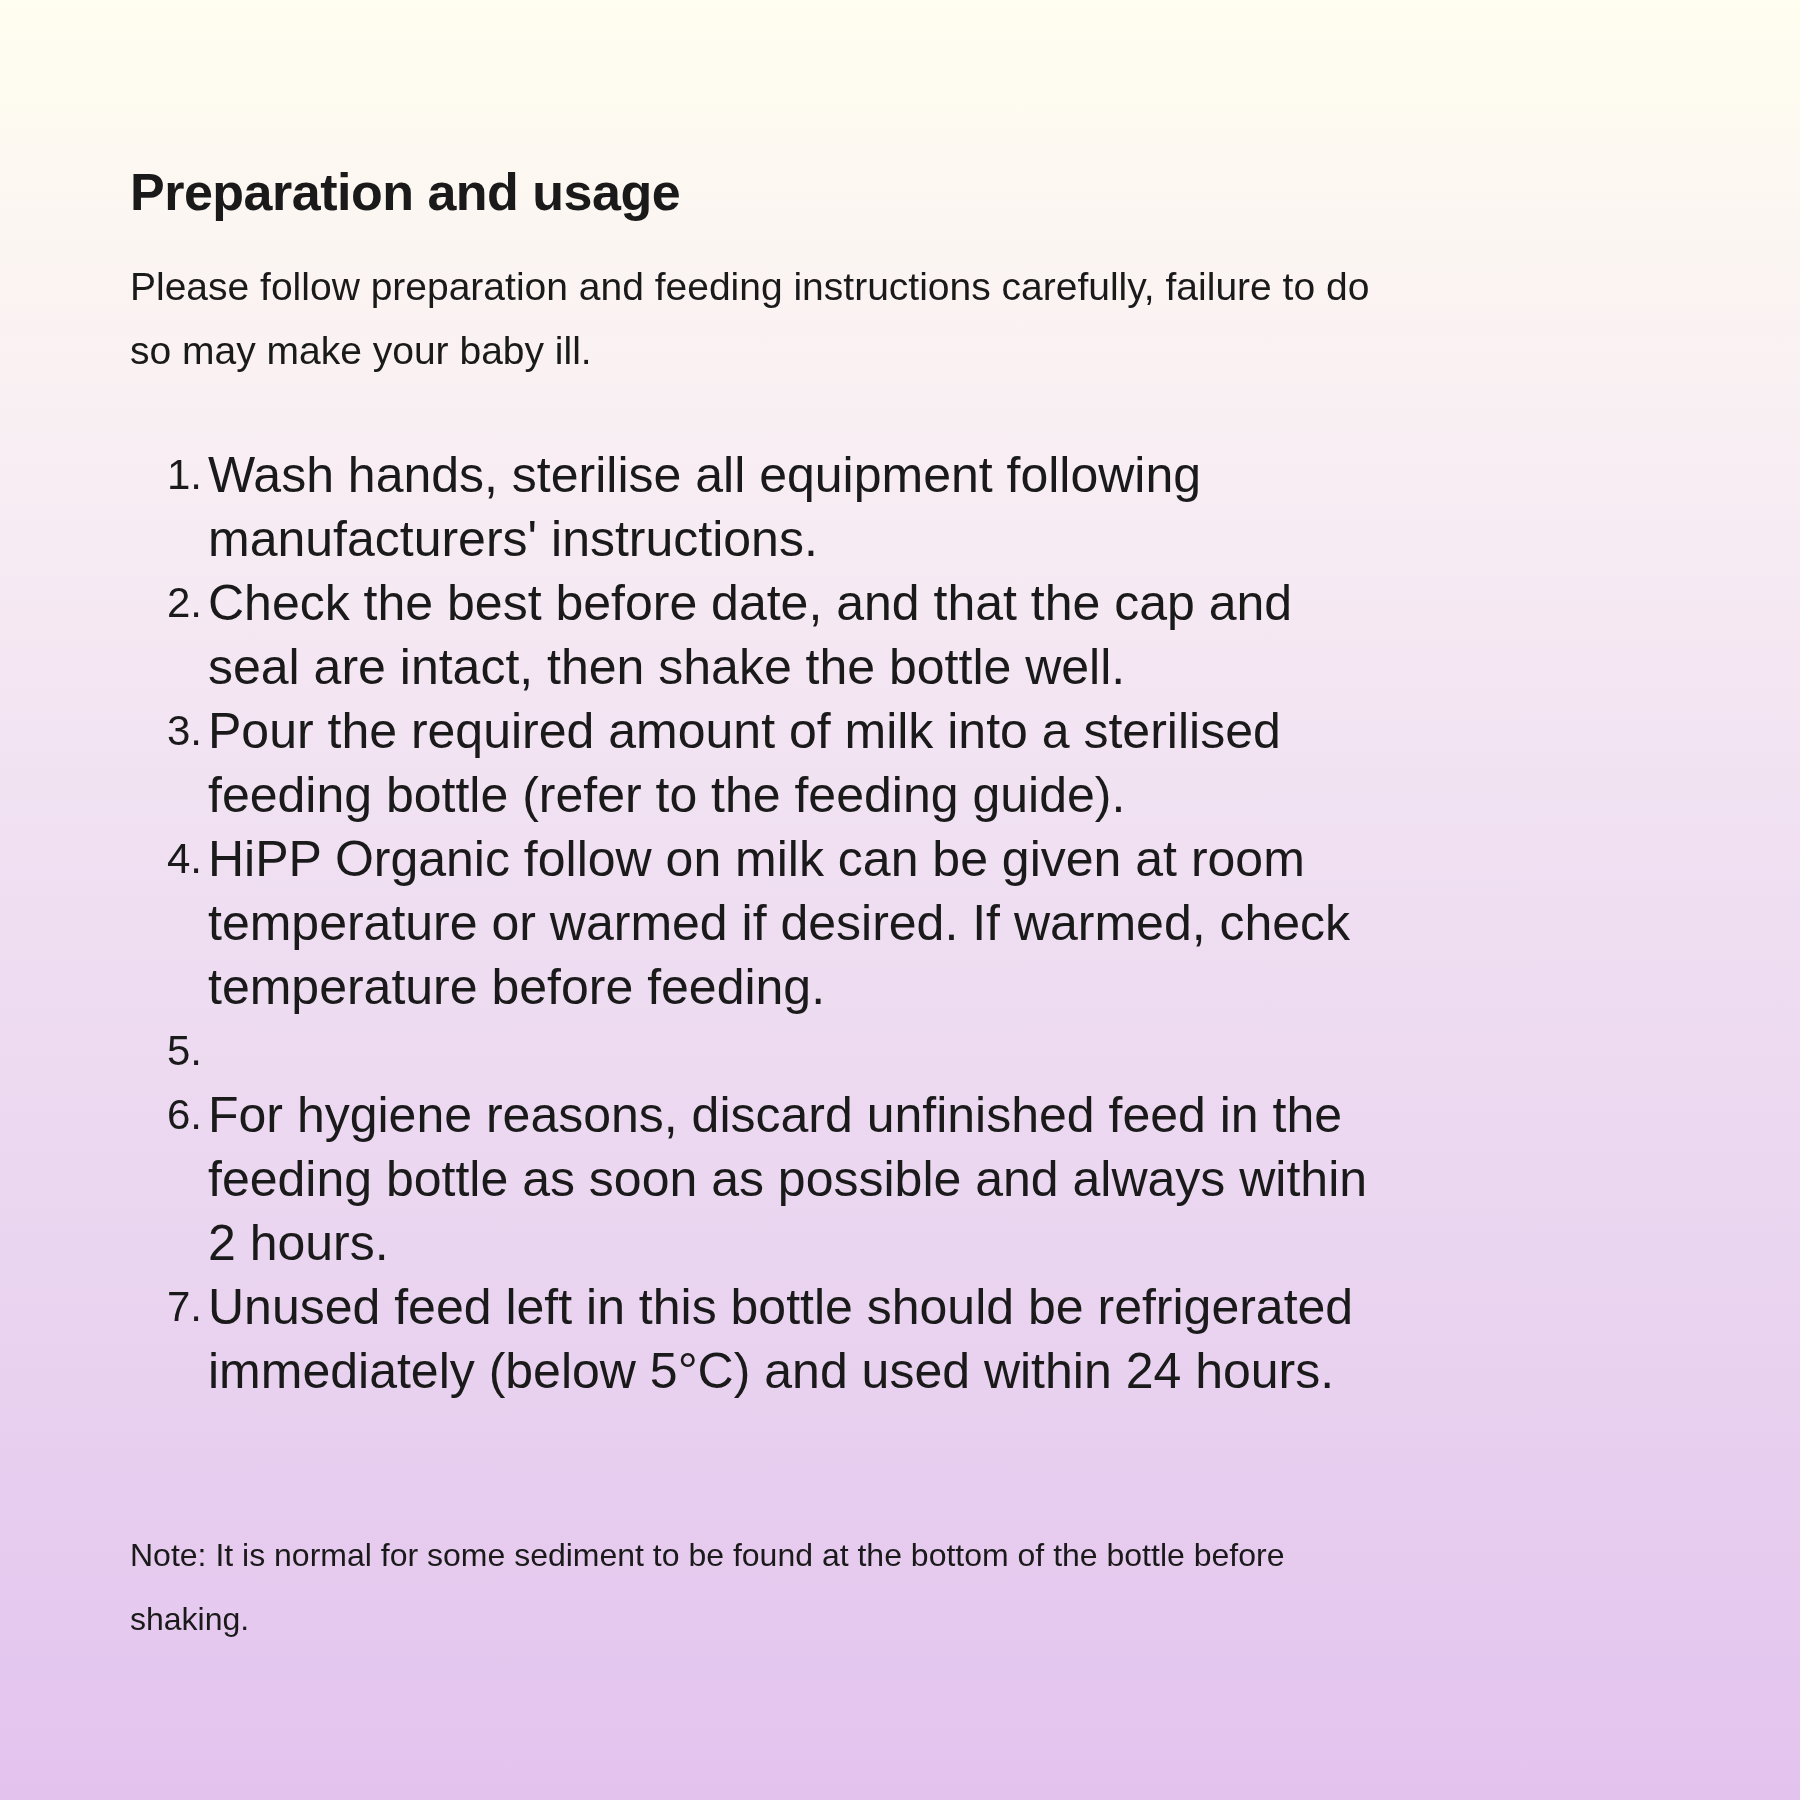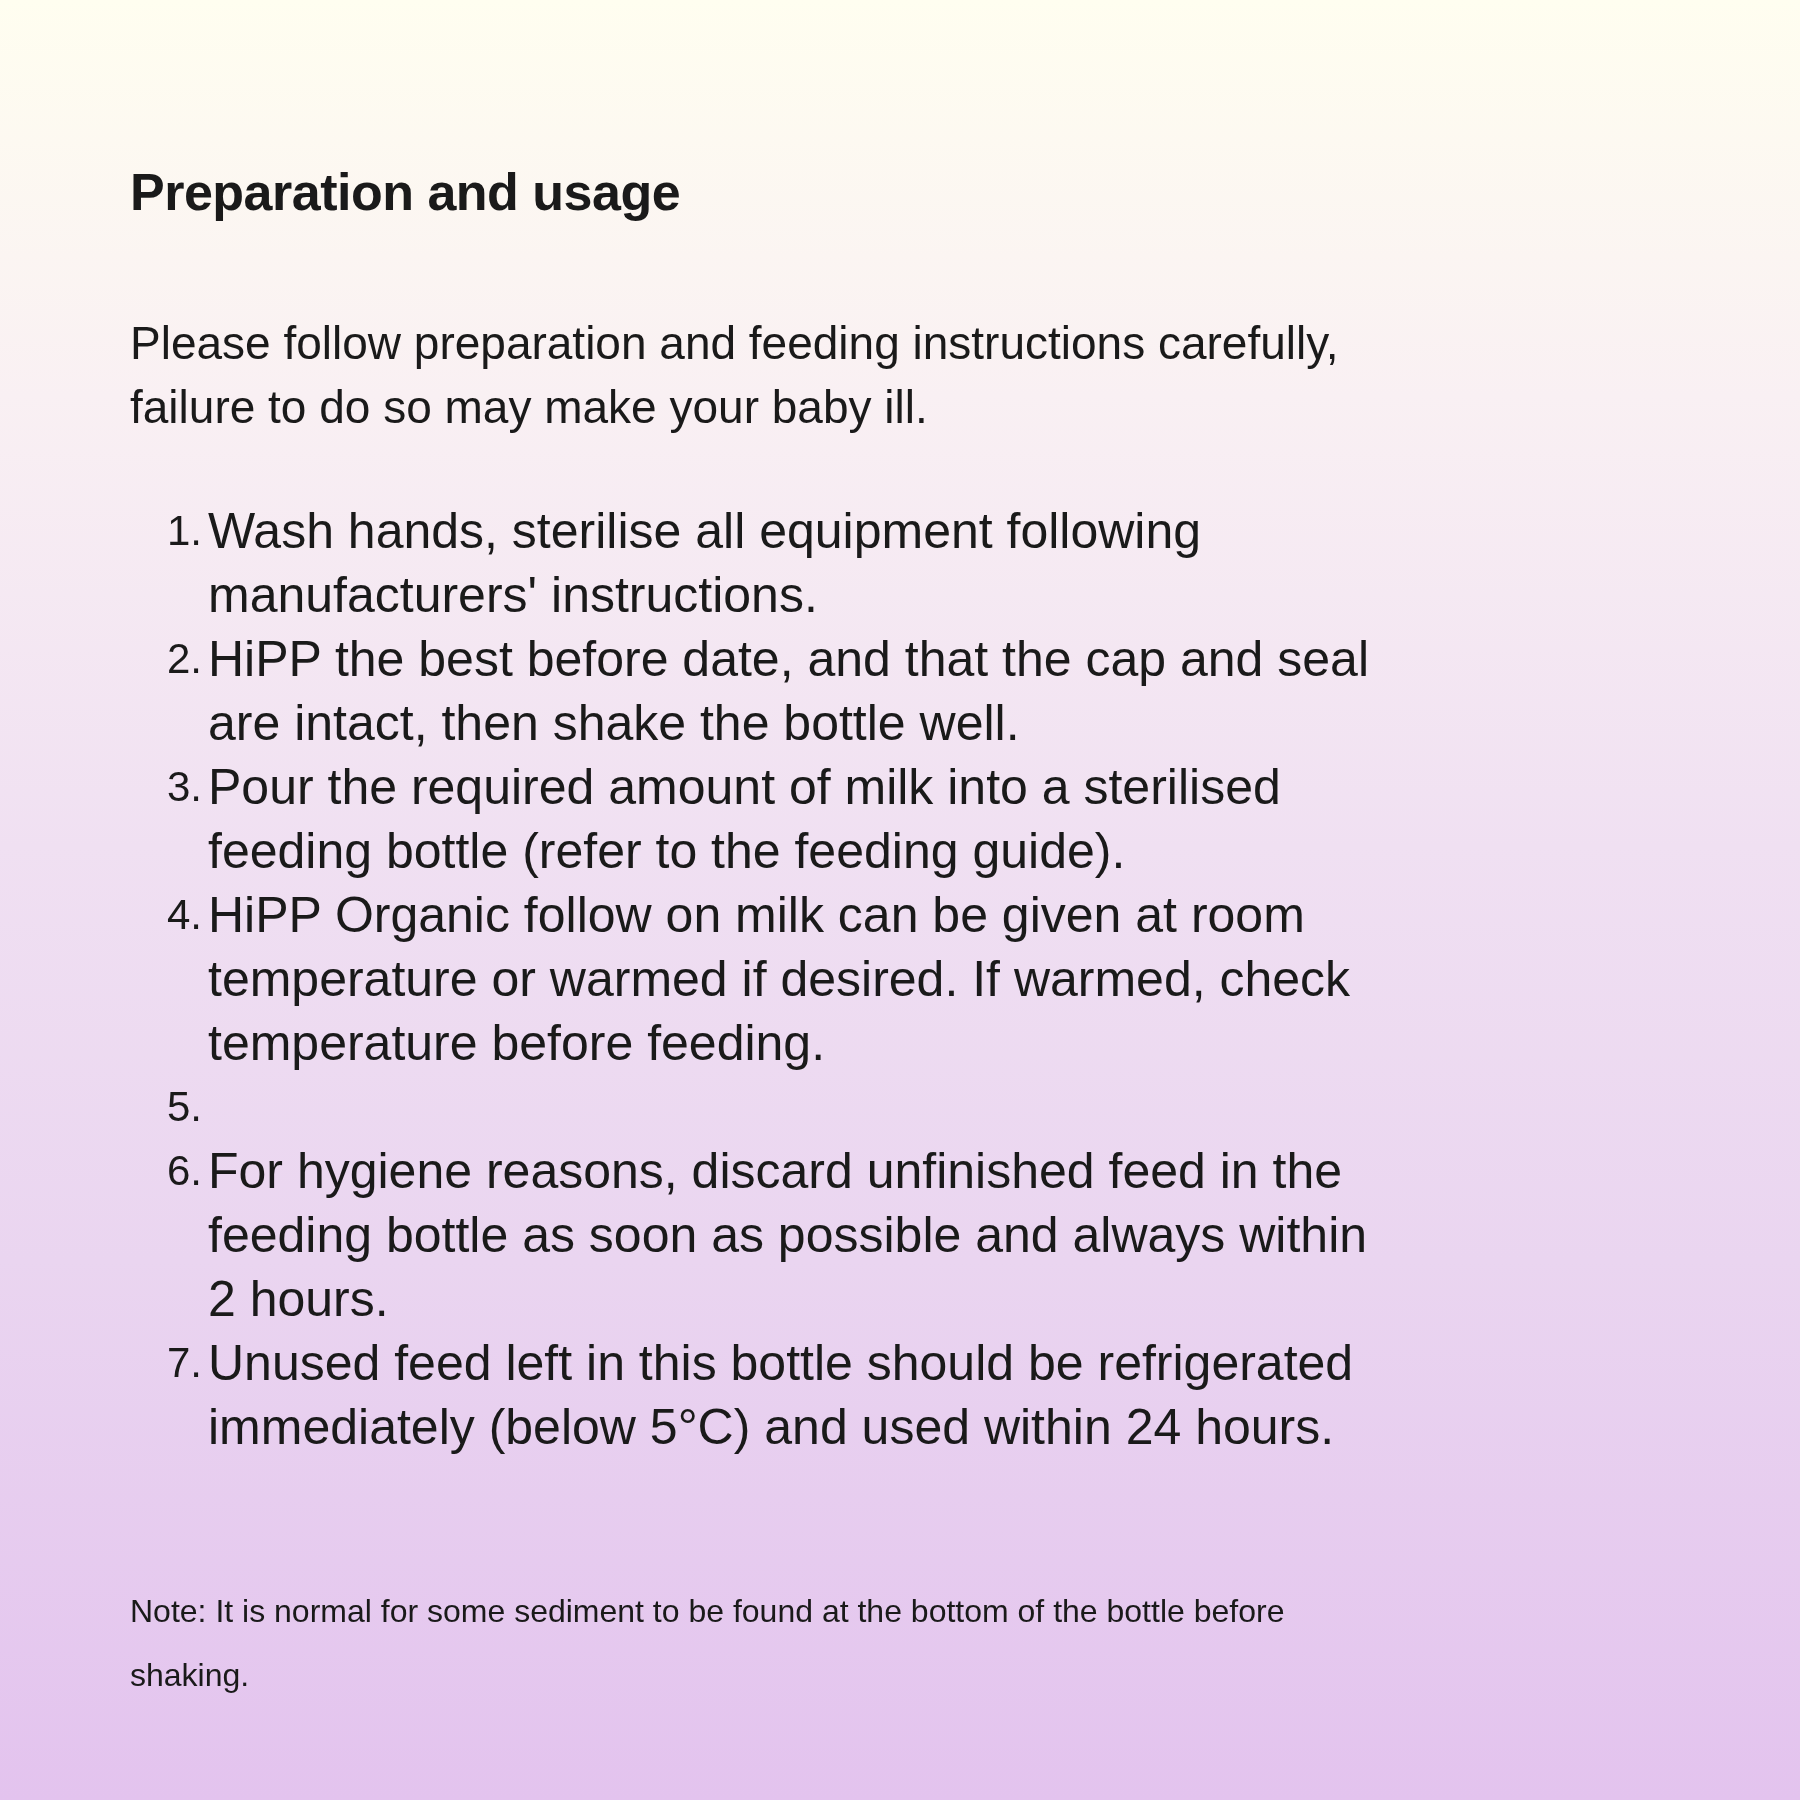--- a/index.html
+++ b/index.html
@@ -22,23 +22,23 @@
     padding: 160px 150px 0 130px;
   }
   h1.title {
     margin: 0;
     font-size: 52px;
     line-height: 65px;
     font-weight: 800;
     letter-spacing: -0.5px;
   }
   p.intro {
-    margin: 86px 0 0 0;
+    margin: 30px 0 0 0;
     max-width: 1260px;
-    font-size: 46px;
+    font-size: 39px;
     line-height: 64px;
     font-weight: 400;
   }
   ol.steps {
     list-style: none;
     margin: 60px 0 0 0;
     padding: 0;
   }
   ol.steps li {
     display: flex;
@@ -73,21 +73,21 @@
 
   <p class="intro">Please follow preparation and feeding instructions carefully, failure to do so may make your baby ill.</p>
 
   <ol class="steps" id="steps-list">
       <li>
         <span class="num">1.</span>
         <span class="step-text">Wash hands, sterilise all equipment following manufacturers' instructions.</span>
       </li>
       <li>
         <span class="num">2.</span>
-        <span class="step-text">HiPP the best before date, and that the cap and seal are intact, then shake the bottle well.</span>
+        <span class="step-text">Check the best before date, and that the cap and seal are intact, then shake the bottle well.</span>
       </li>
       <li>
         <span class="num">3.</span>
         <span class="step-text">Pour the required amount of milk into a sterilised feeding bottle (refer to the feeding guide).</span>
       </li>
       <li>
         <span class="num">4.</span>
         <span class="step-text">HiPP Organic follow on milk can be given at room temperature or warmed if desired. If warmed, check temperature before feeding.</span>
       </li>
       <li>

